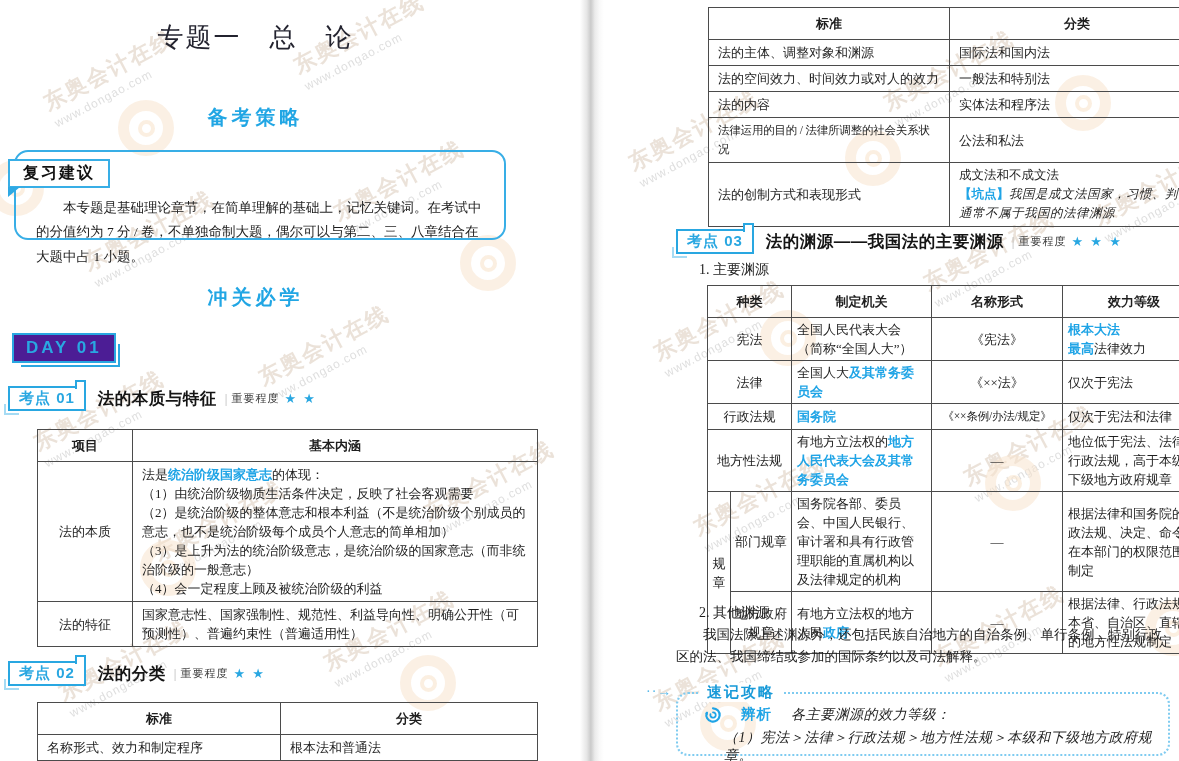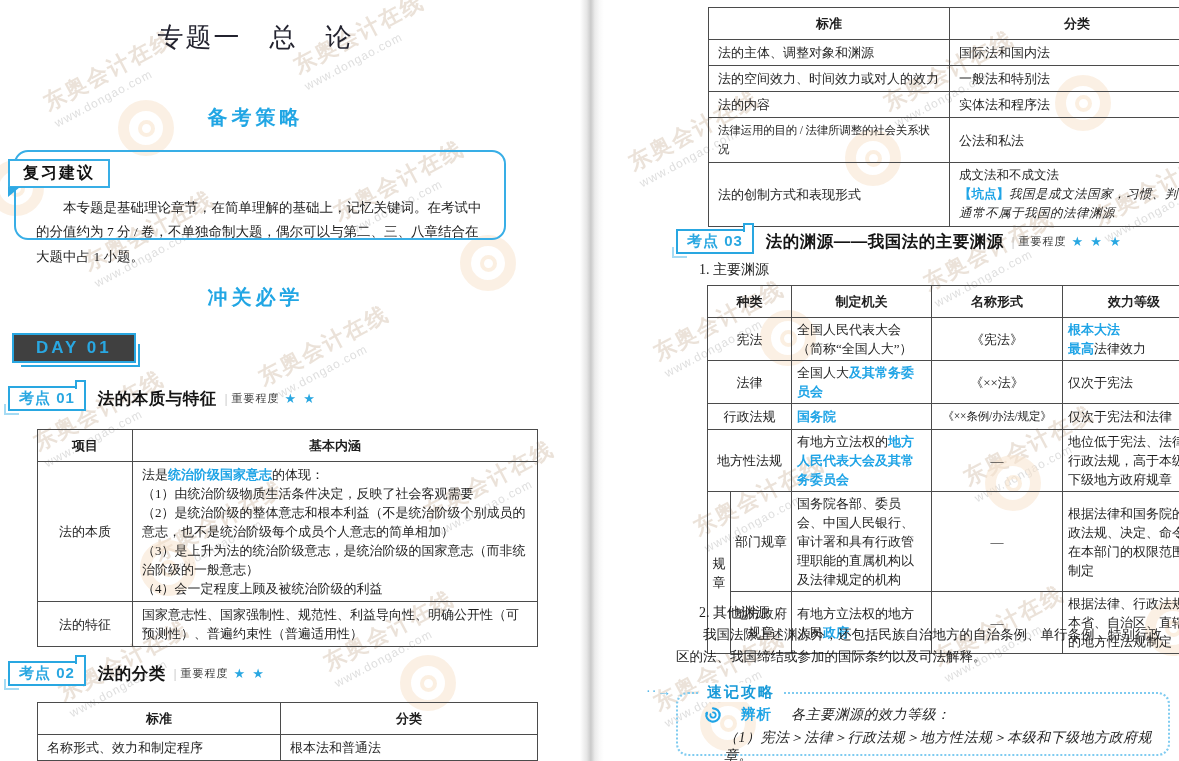--- a/index.html
+++ b/index.html
@@ -35,22 +35,22 @@
   .review-box{position:absolute;left:14px;top:150px;width:488px;height:86px;
     border:2px solid #38aee6;border-radius:14px;}
   .review-label{position:absolute;left:-8px;top:7px;background:#fff;border:2px solid #38aee6;
     padding:2px 13px;font-size:16px;font-weight:bold;color:#101010;letter-spacing:2px;}
   .review-label::after{content:"";position:absolute;left:-2px;bottom:-11px;width:0;height:0;
     border-top:10px solid #2ea9e4;border-right:12px solid transparent;}
   .review-text{position:absolute;left:20px;right:14px;top:44px;text-indent:2em;
     font-size:13.5px;line-height:1.8;color:#1d1d1d;}
 
   
-  .day-badge{position:absolute;left:12px;top:333px;padding:3px 22px;border:2px solid #29a7e1;
-    color:#29a7e1;font-size:17px;font-weight:bold;letter-spacing:3px;background:#404040;}
+  .day-badge{position:absolute;left:12px;top:333px;padding:3px 12px;border:2px solid #29a7e1;
+    color:#29a7e1;font-size:17px;font-weight:bold;letter-spacing:3px;background:#4c1d95;}
   .day-badge::after{content:"";position:absolute;left:7px;top:9px;right:-6px;bottom:-6px;
     border-right:2px solid #29a7e1;border-bottom:2px solid #29a7e1;}
 
   
   .kaodian{position:absolute;display:flex;align-items:center;z-index:2;}
   .kd-badge{position:relative;padding:1px 9px;border:2px solid #29a7e1;color:#29a7e1;
     font-size:15px;font-weight:bold;letter-spacing:1px;background:#fff;}
   .kd-badge::before{content:"";position:absolute;left:-6px;bottom:-6px;width:13px;height:9px;
     border-left:2px solid #a5dbf4;border-bottom:2px solid #a5dbf4;}
   .kd-badge::after{content:"";position:absolute;top:-8px;right:-2px;width:7px;height:7px;

